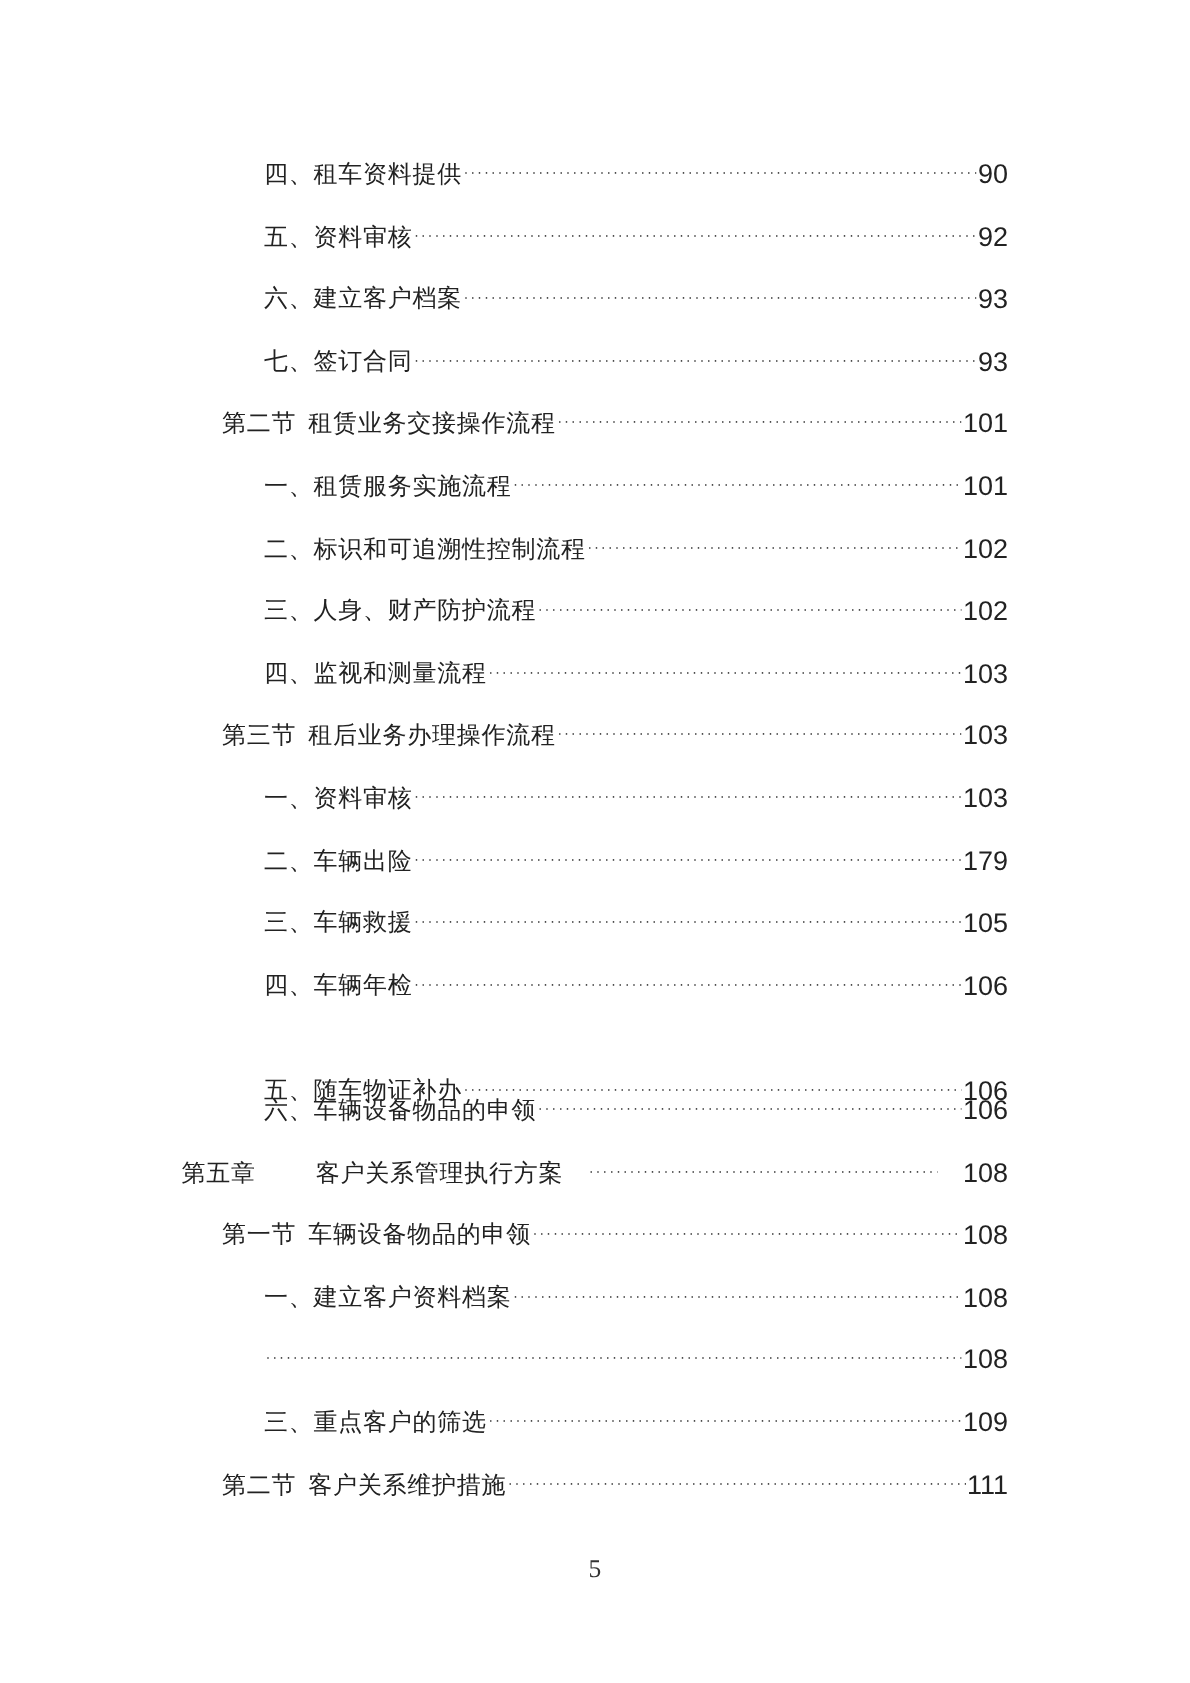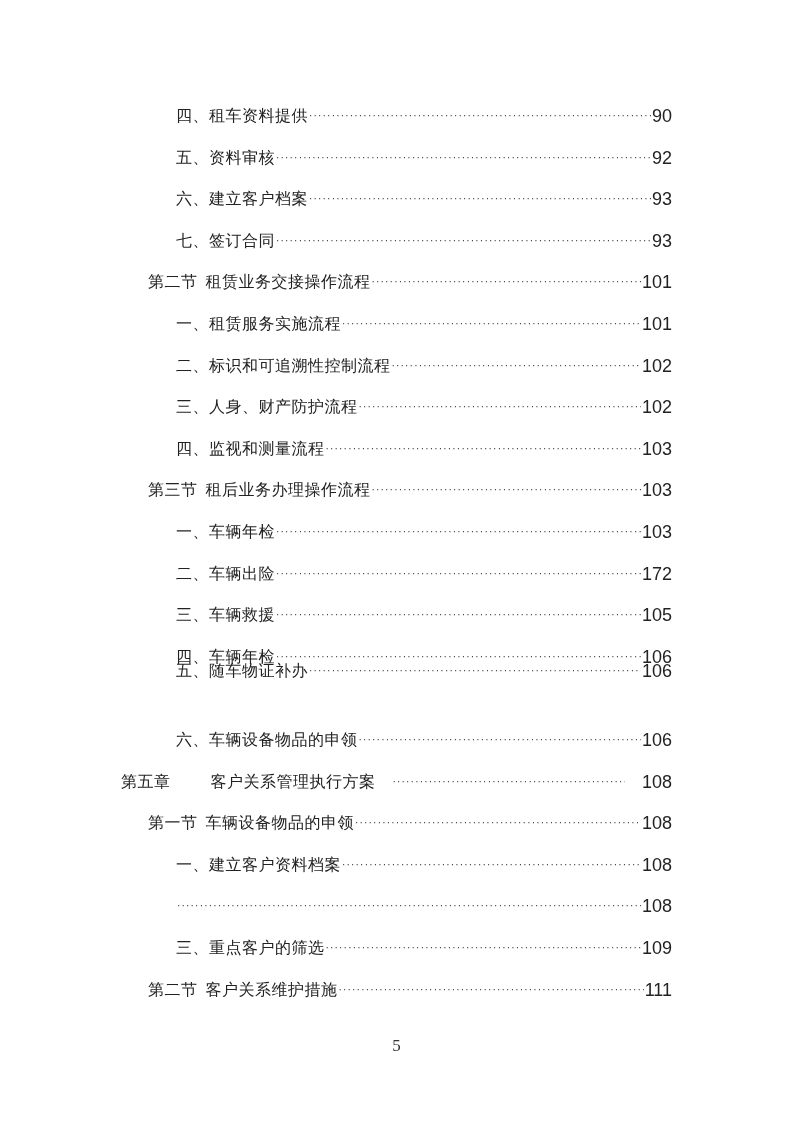--- a/index.html
+++ b/index.html
@@ -73,40 +73,40 @@
     <span class="page">103</span>
   </div>
   <div class="row l1" style="top:374.4px">
     <span class="label">第三节</span>
       <span class="gap"></span>
     <span class="label">租后业务办理操作流程</span>
     <span class="dots"></span>
     <span class="page">103</span>
   </div>
   <div class="row l2" style="top:416px">
-    <span class="label">一、车辆年检</span>
+    <span class="label">一、资料审核</span>
     <span class="dots"></span>
     <span class="page">103</span>
   </div>
   <div class="row l2" style="top:457.6px">
     <span class="label">二、车辆出险</span>
     <span class="dots"></span>
-    <span class="page">172</span>
+    <span class="page">179</span>
   </div>
   <div class="row l2" style="top:499.2px">
     <span class="label">三、车辆救援</span>
     <span class="dots"></span>
     <span class="page">105</span>
   </div>
   <div class="row l2" style="top:540.8px">
     <span class="label">四、车辆年检</span>
     <span class="dots"></span>
     <span class="page">106</span>
   </div>
-  <div class="row l2" style="top:555px">
+  <div class="row l2" style="top:611px">
     <span class="label">五、随车物证补办</span>
     <span class="dots"></span>
     <span class="page">106</span>
   </div>
   <div class="row l2" style="top:624px">
     <span class="label">六、车辆设备物品的申领</span>
     <span class="dots"></span>
     <span class="page">106</span>
   </div>
   <div class="row l0" style="top:665.6px">

